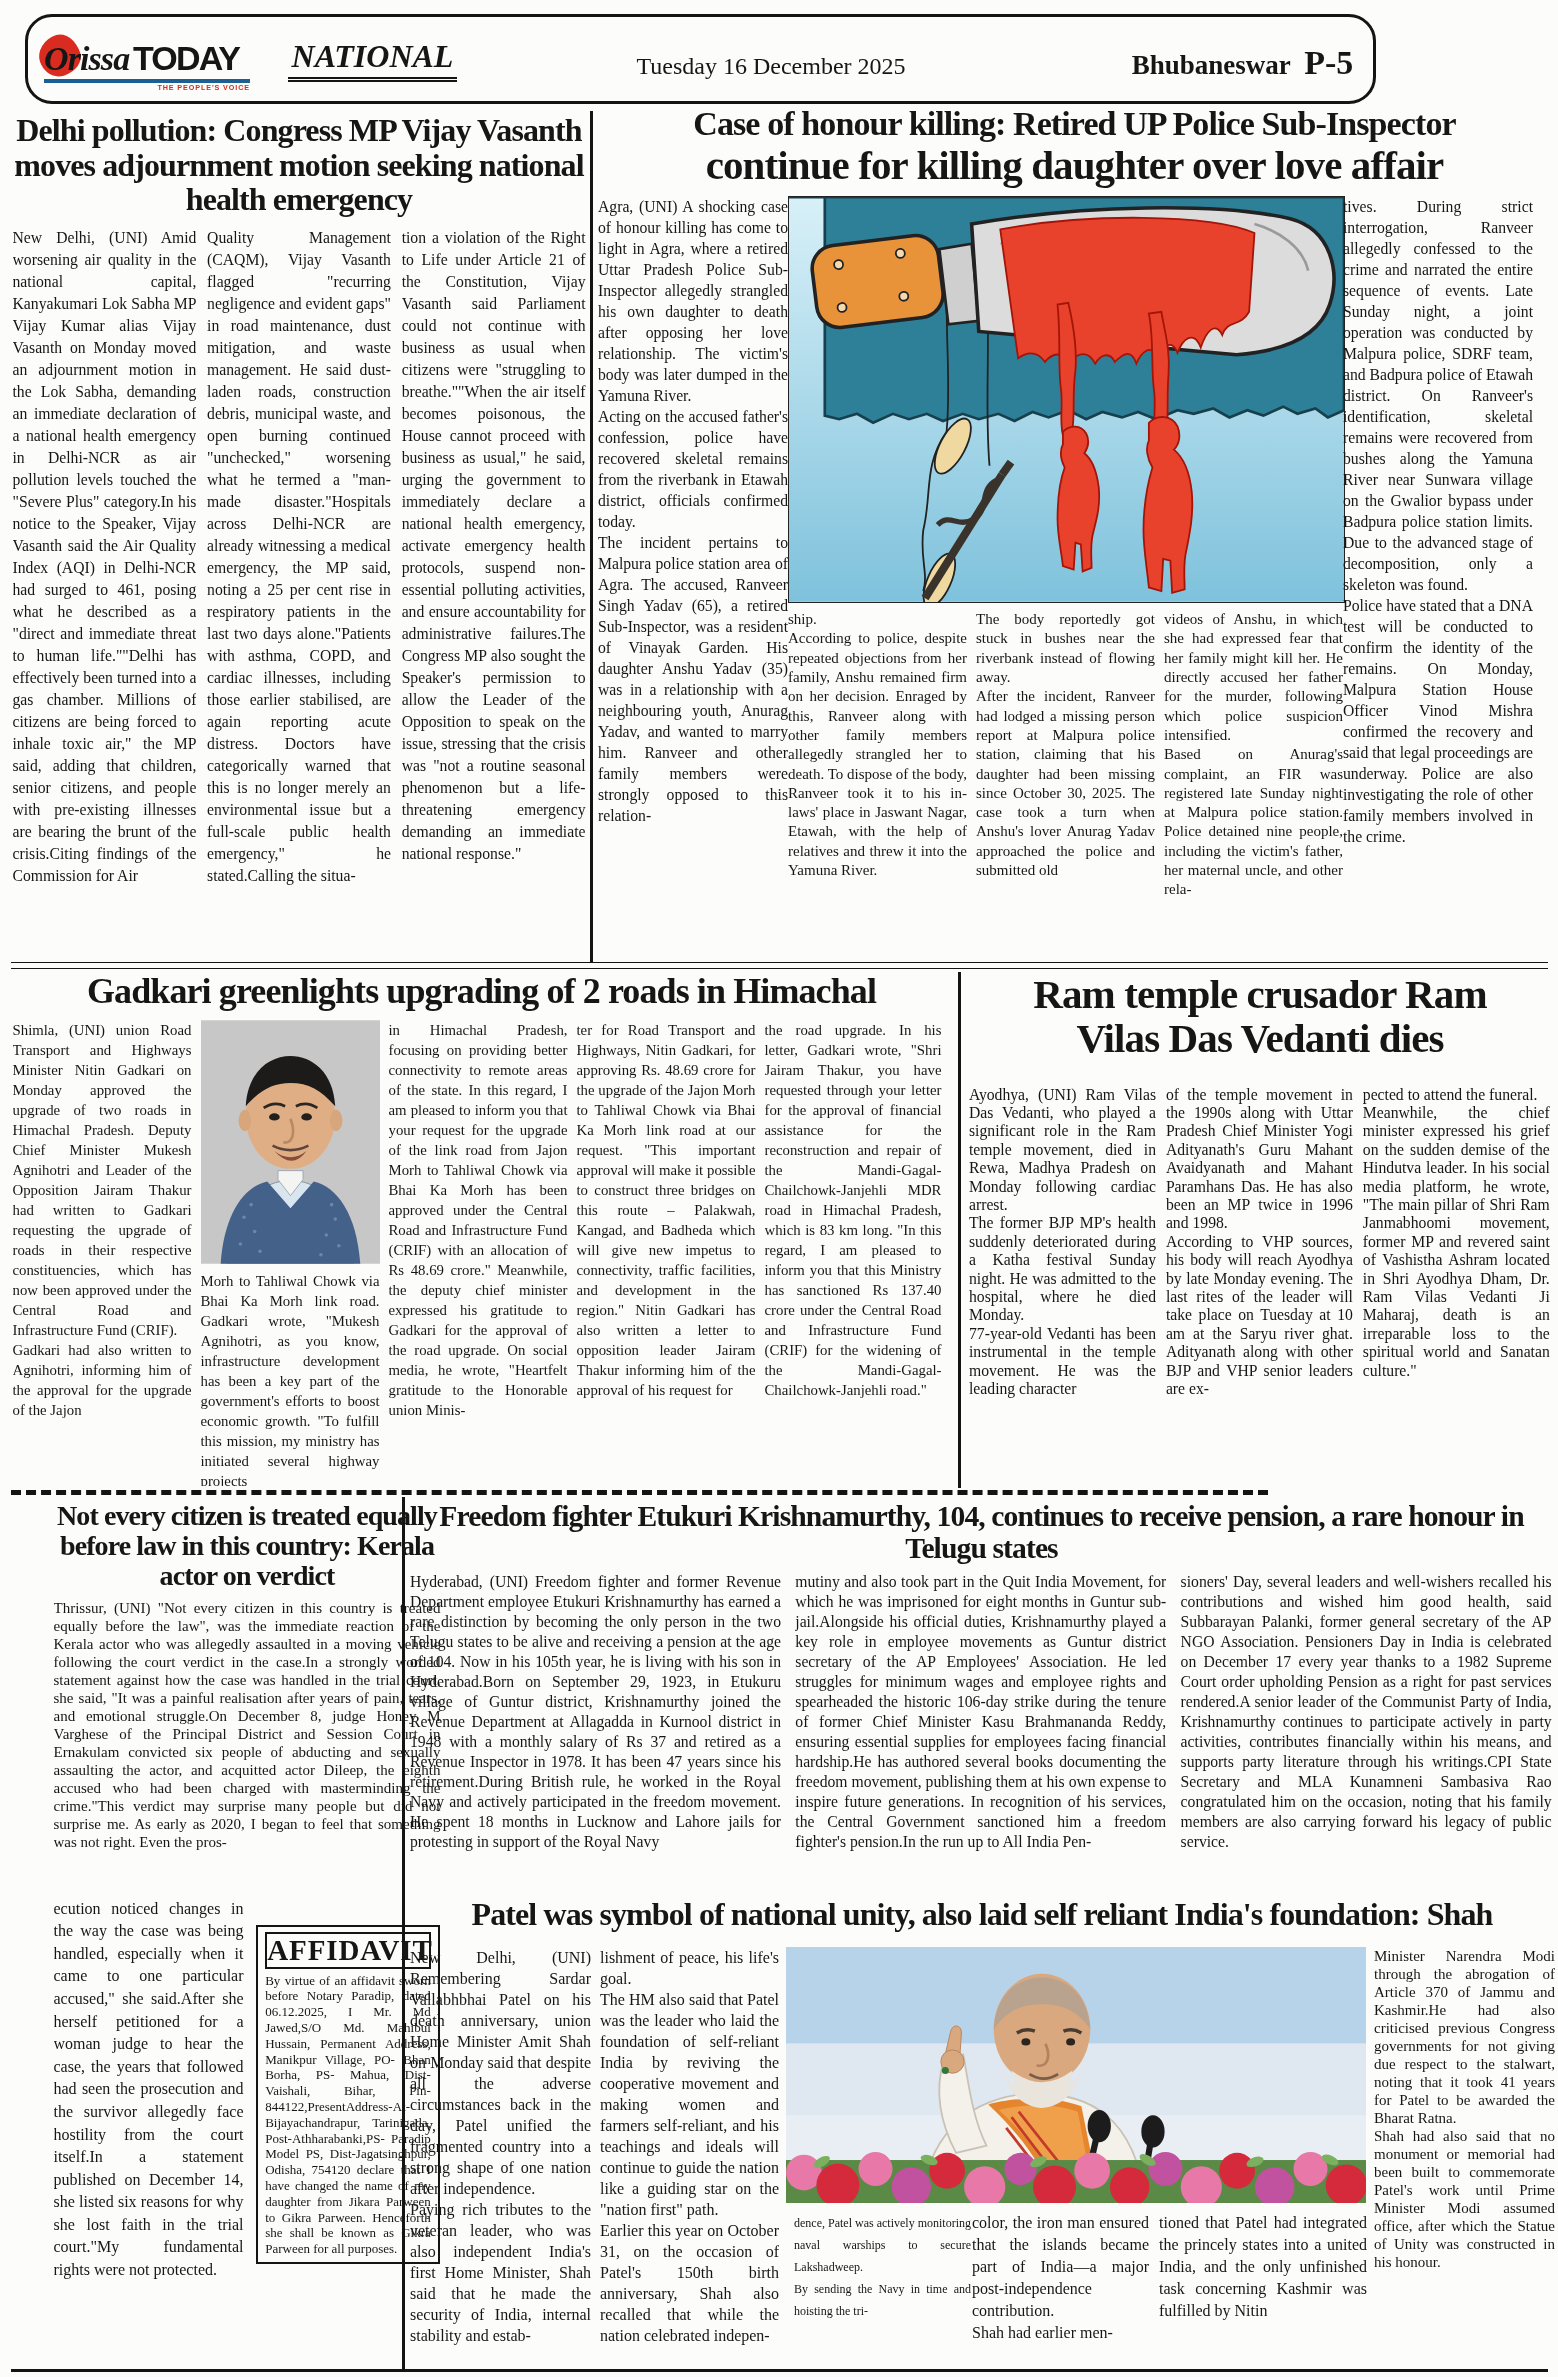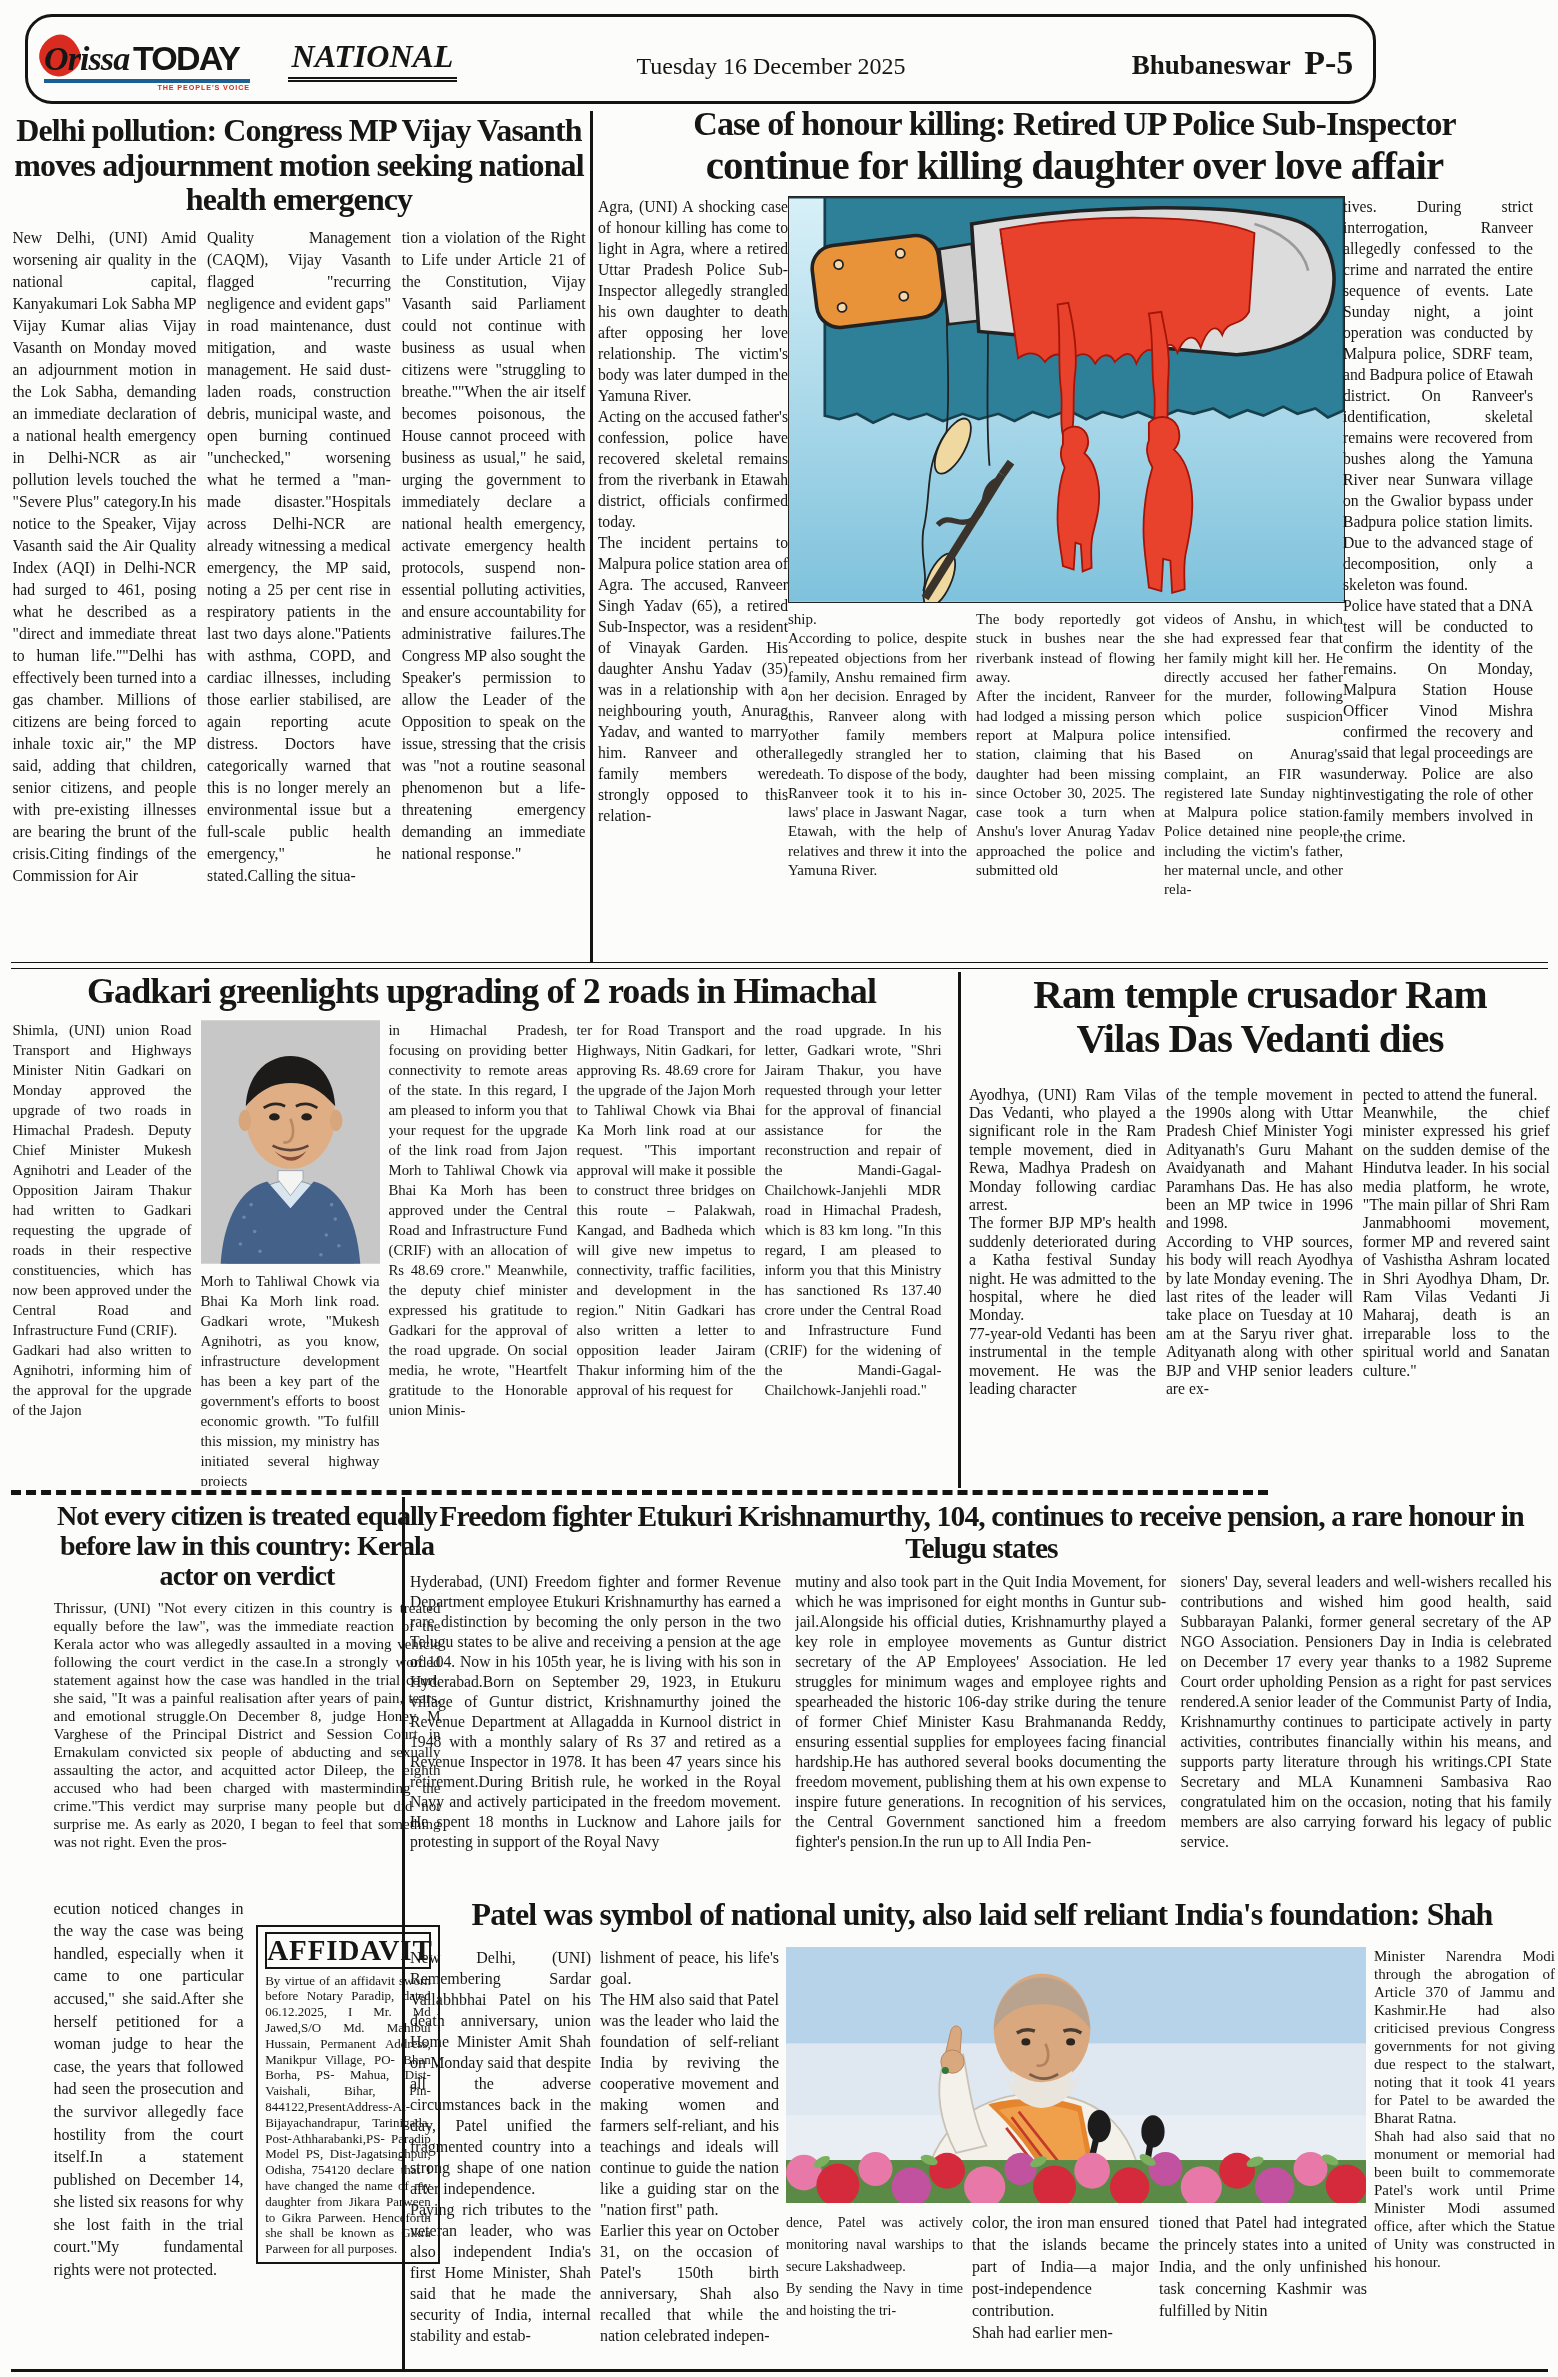--- a/index.html
+++ b/index.html
@@ -301,21 +301,21 @@
             <ellipse cx="40" cy="240" rx="10" ry="5" transform="rotate(-30 40 240)"></ellipse>
             <ellipse cx="160" cy="238" rx="10" ry="5" transform="rotate(20 160 238)"></ellipse>
             <ellipse cx="282" cy="240" rx="10" ry="5" transform="rotate(-25 282 240)"></ellipse>
             <ellipse cx="404" cy="238" rx="10" ry="5" transform="rotate(30 404 238)"></ellipse>
             <ellipse cx="524" cy="240" rx="10" ry="5" transform="rotate(-20 524 240)"></ellipse>
             <ellipse cx="608" cy="238" rx="10" ry="5" transform="rotate(25 608 238)"></ellipse>
           </g>
         </g>
       </svg>
     </div>
-    <div class="abs col" style="left:376px;top:315px;width:177px;height:156px;font-size:14px;line-height:22px;">dence, Patel was actively monitoring naval warships to secure Lakshadweep.
+    <div class="abs col" style="left:384px;top:315px;width:177px;height:156px;font-size:12px;line-height:22px;">dence, Patel was actively monitoring naval warships to secure Lakshadweep.
 By sending the Navy in time and hoisting the tri-</div>
     <div class="abs col" style="left:562px;top:315px;width:177px;height:156px;font-size:16px;line-height:22px;">color, the iron man ensured that the islands became part of India—a major post-independence contribution.
 Shah had earlier men-</div>
     <div class="abs col" style="left:749px;top:315px;width:208px;height:156px;font-size:16px;line-height:22px;">tioned that Patel had integrated the princely states into a united India, and the only unfinished task concerning Kashmir was fulfilled by Nitin</div>
     <div class="abs col" style="left:964px;top:50px;width:181px;height:421px;font-size:15px;line-height:18px;">Minister Narendra Modi through the abrogation of Article 370 of Jammu and Kashmir.He had also criticised previous Congress governments for not giving due respect to the stalwart, noting that it took 41 years for Patel to be awarded the Bharat Ratna.
 Shah had also said that no monument or memorial had been built to commemorate Patel's work until Prime Minister Modi assumed office, after which the Statue of Unity was constructed in his honour.</div>
   </div>
 
 </div>
 

